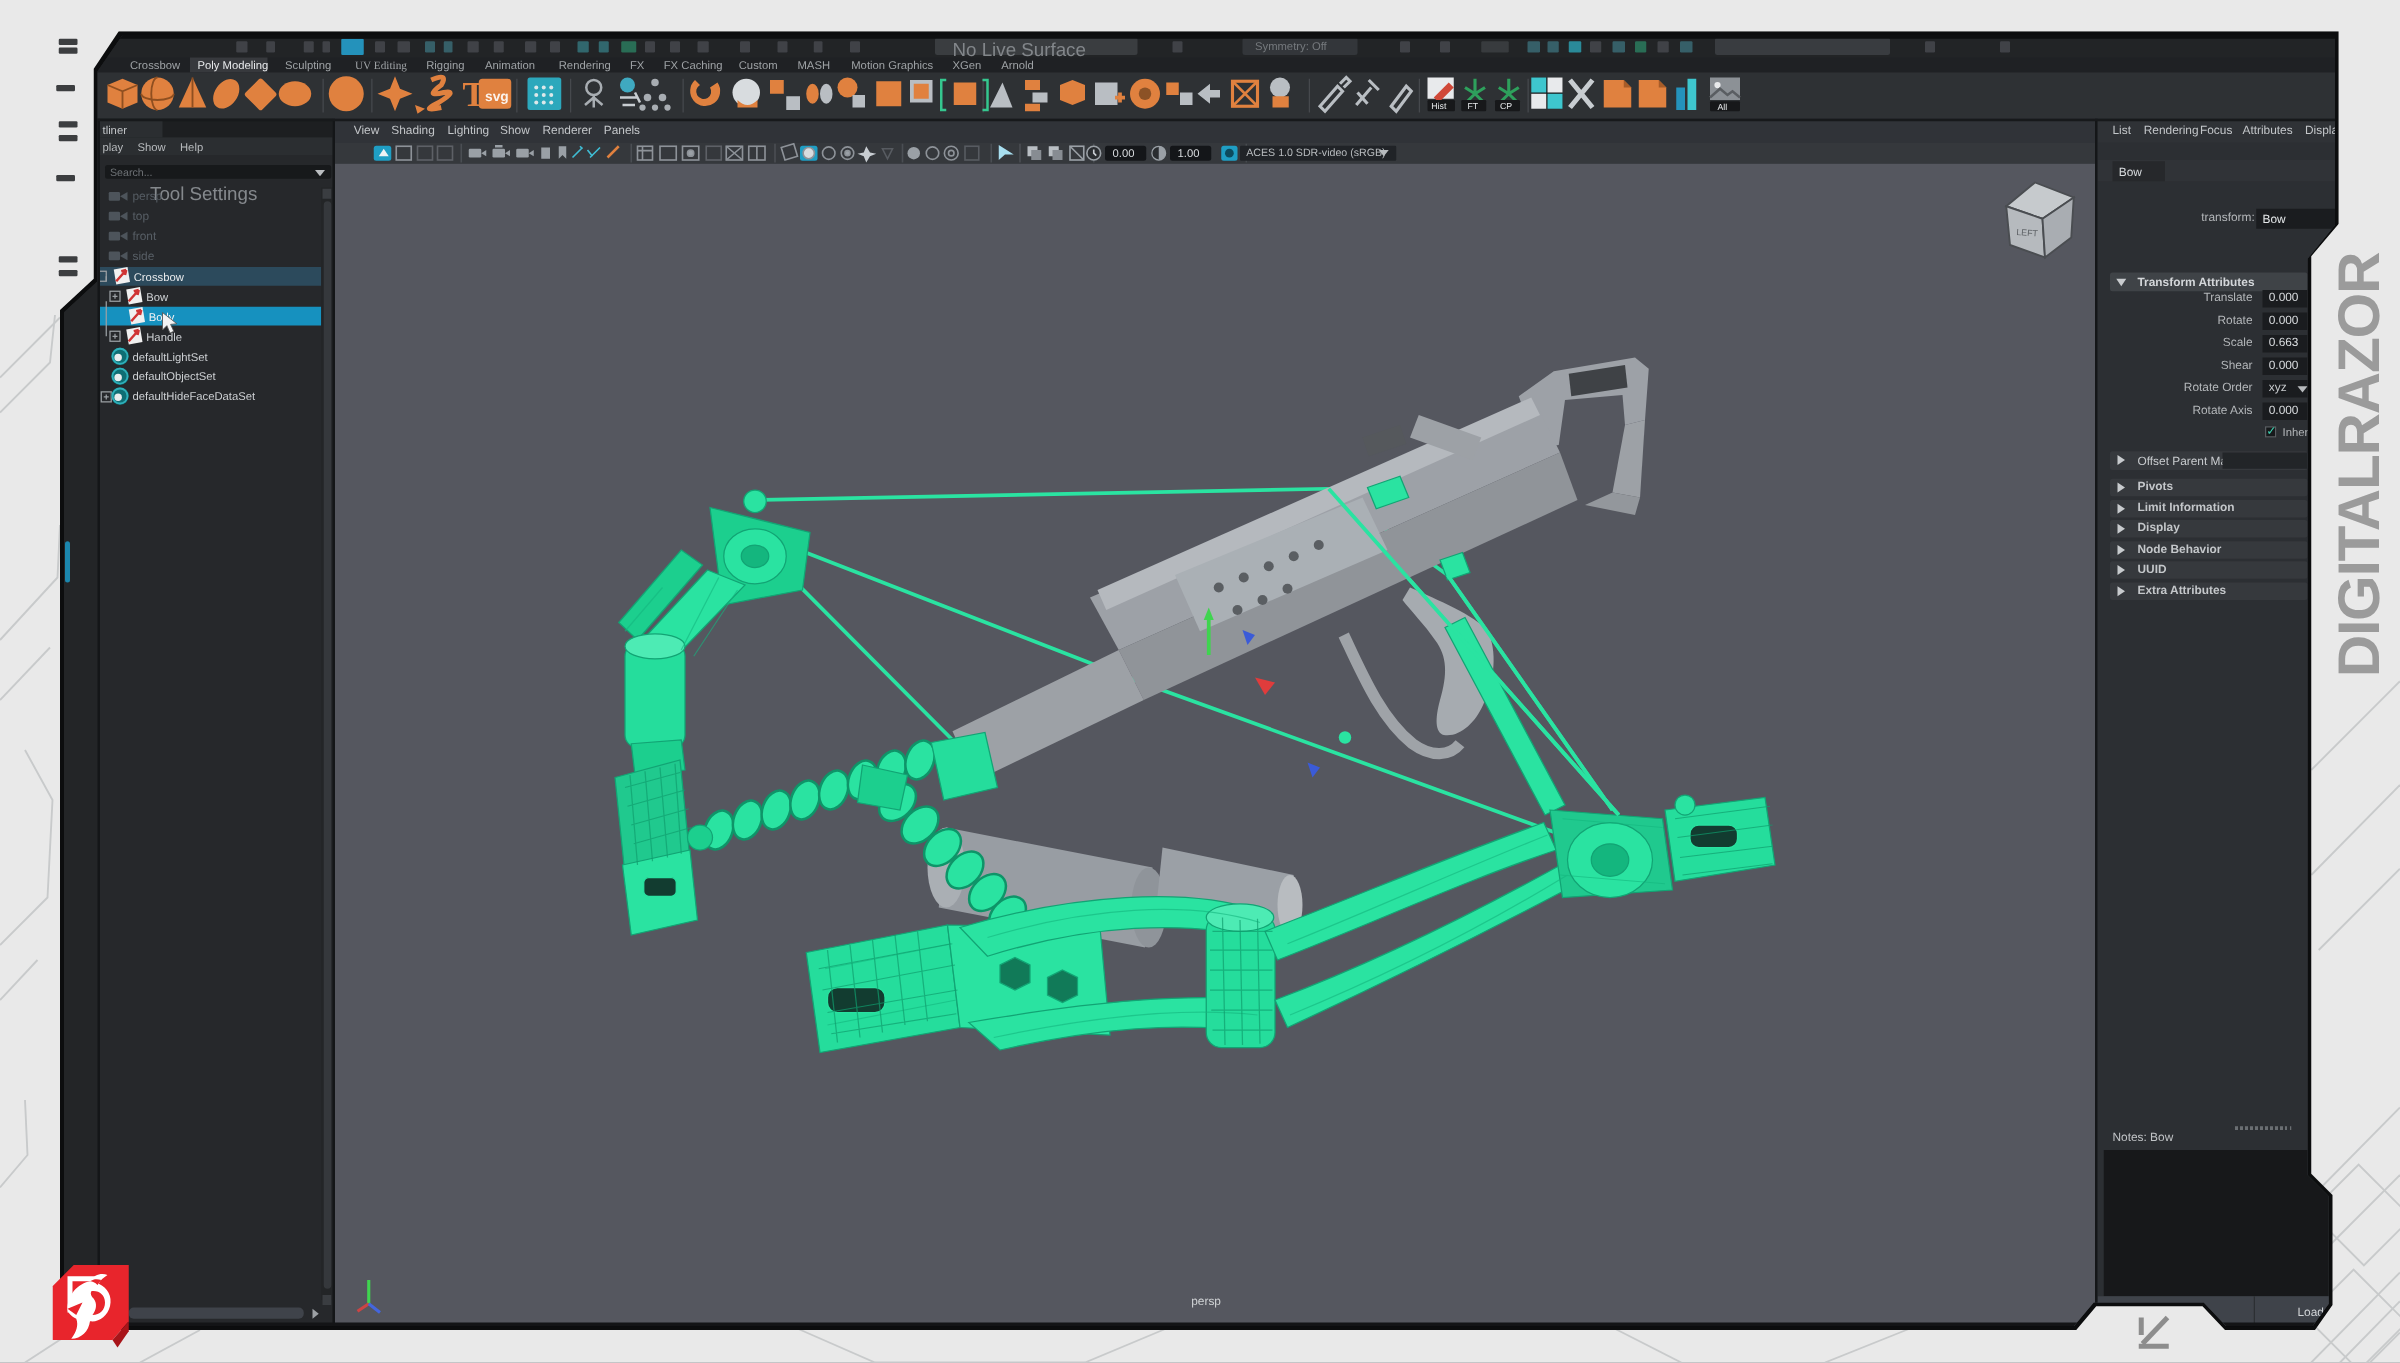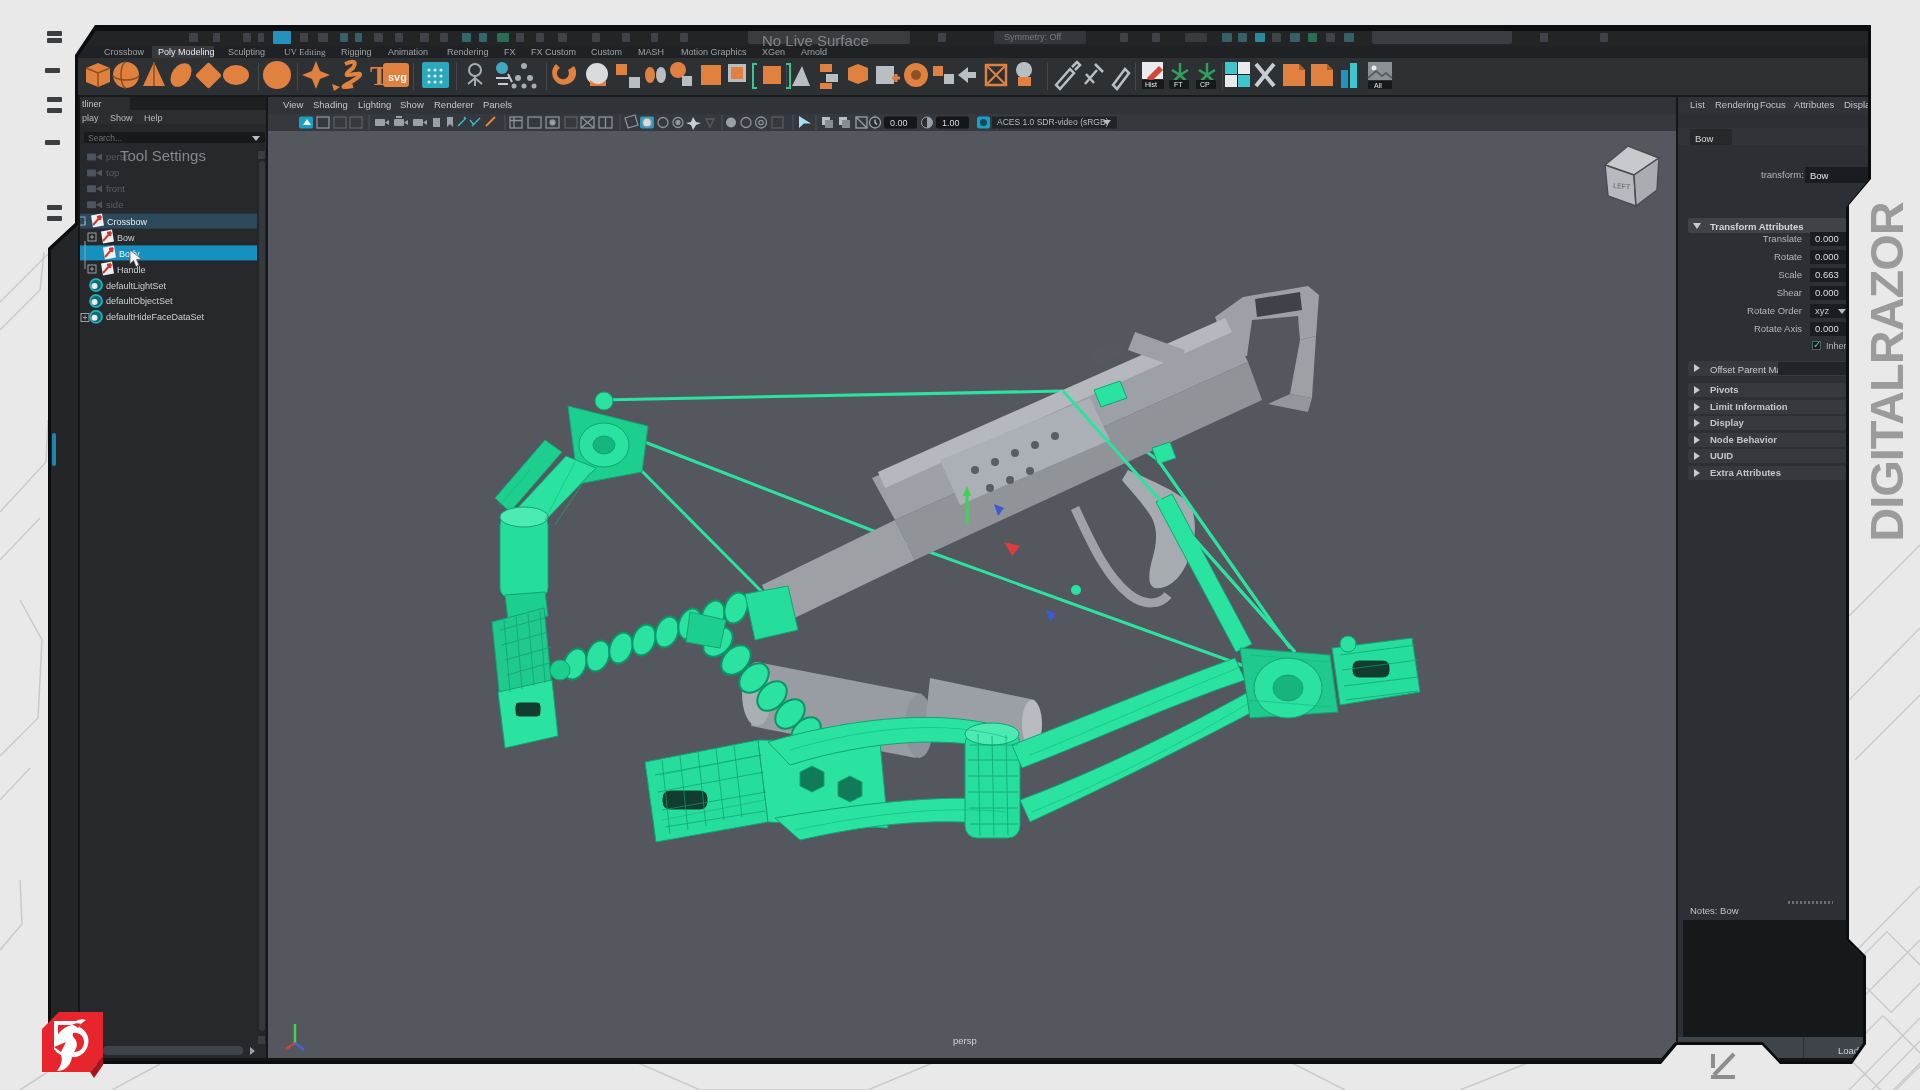--- a/index.html
+++ b/index.html
@@ -134,21 +134,21 @@
     <div id="tabrow">
       <div class="abs" style="left:152px;top:0;width:62px;height:12px;background:#37393d;"></div>
       <span class="sheltab" style="left:104px;">Crossbow</span>
       <span class="sheltab" style="left:158px;color:#e8eaec;">Poly Modeling</span>
       <span class="sheltab" style="left:228px;text-align:center;">Sculpting</span>
       <span class="sheltab" style="left:284px;font-family:Liberation Serif, serif;">UV Editing</span>
       <span class="sheltab" style="left:341px;">Rigging</span>
       <span class="sheltab" style="left:388px;">Animation</span>
       <span class="sheltab" style="left:447px;">Rendering</span>
       <span class="sheltab" style="left:504px;">FX</span>
-      <span class="sheltab" style="left:531px;">FX Custom</span>
+      <span class="sheltab" style="left:531px;">FX Caching</span>
       <span class="sheltab" style="left:591px;">Custom</span>
       <span class="sheltab" style="left:638px;">MASH</span>
       <span class="sheltab" style="left:681px;">Motion Graphics</span>
       <span class="sheltab" style="left:762px;">XGen</span>
       <span class="sheltab" style="left:801px;">Arnold</span>
     </div>
     <div id="shelf">
       <div class="sep" style="left:258px;"></div>
       <div class="sep" style="left:297px;"></div>
       <div class="sep" style="left:413px;"></div>

